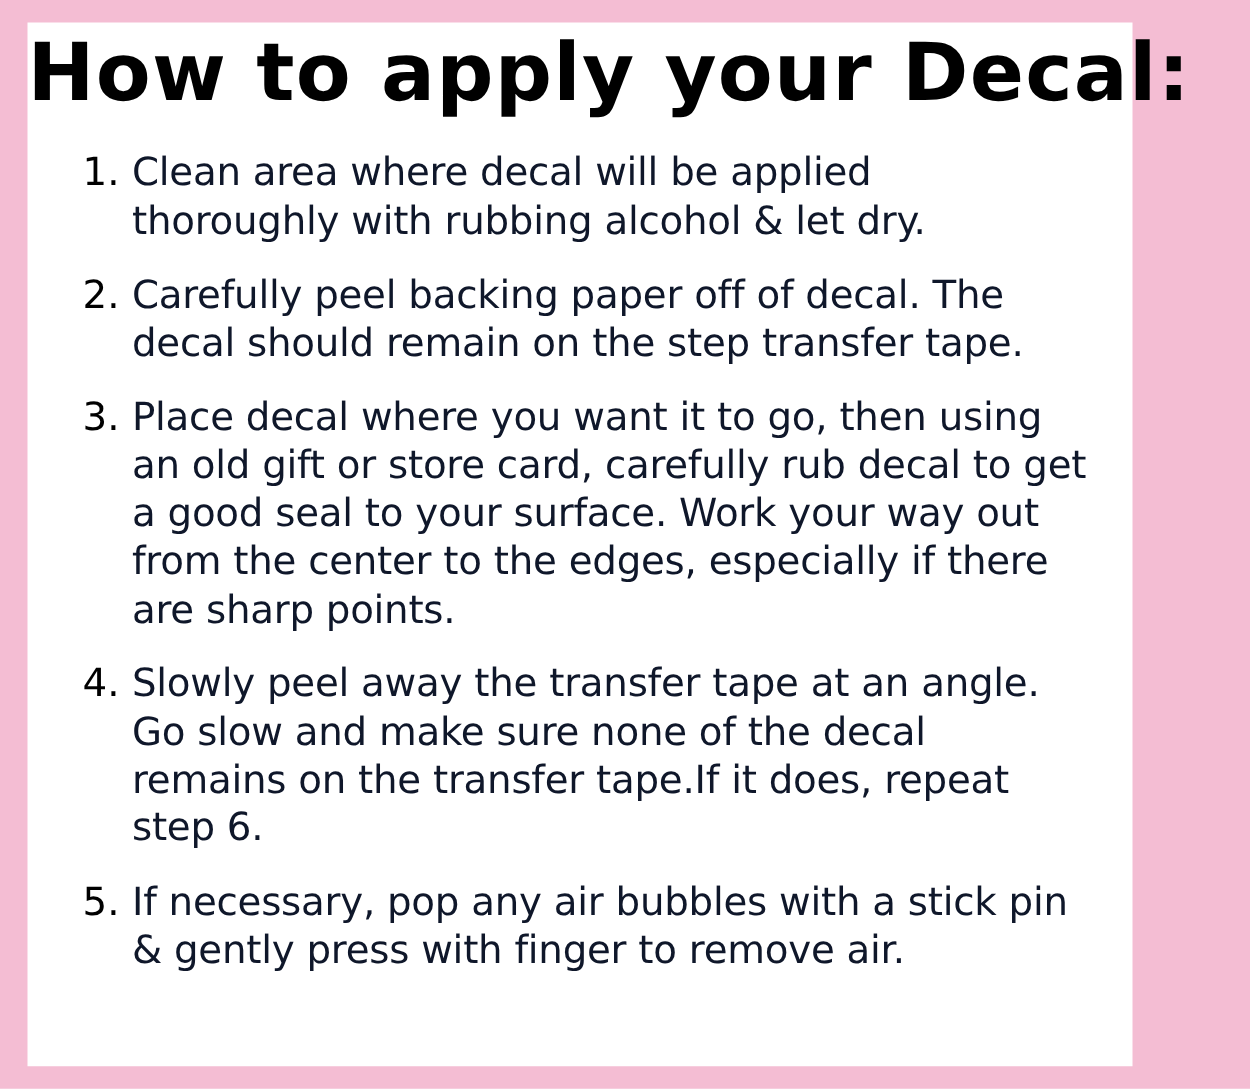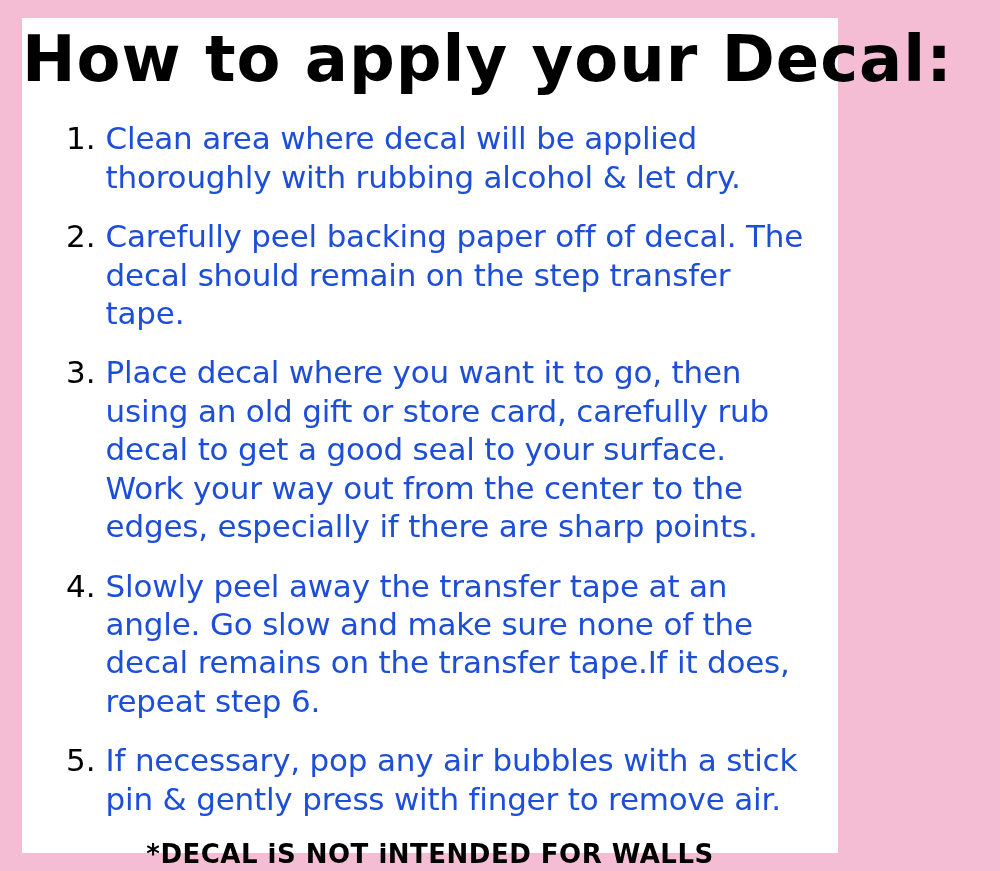--- a/index.html
+++ b/index.html
@@ -10,21 +10,21 @@
     width: 1000px;
     height: 871px;
     background: #f4bdd3;
     font-family: "DejaVu Sans", sans-serif;
     overflow: hidden;
   }
   .card {
     position: absolute;
     left: 22px;
     top: 18px;
-    width: 816px;
+    width: 884px;
     height: 835px;
     background: #ffffff;
     box-sizing: border-box;
   }
   .title {
     text-align: center;
     font-family: "DejaVu Sans", sans-serif;
     font-size: 64px;
     font-weight: 700;
     letter-spacing: 1px;
@@ -48,21 +48,21 @@
     font-weight: 400;
     color: #000;
     line-height: 1.24;
     padding-right: 10px;
     font-family: "DejaVu Sans", sans-serif;
   }
   .step-text {
     flex: 1 1 auto;
     font-size: 31px;
     font-weight: 400;
-    color: #1d4ed8;
+    color: #0f172a;
     line-height: 1.24;
     font-family: "DejaVu Sans", sans-serif;
     letter-spacing: -0.2px;
   }
   .footnote {
     text-align: center;
     font-size: 26px;
     font-weight: 700;
     color: #000;
     letter-spacing: 0.5px;
@@ -99,15 +99,14 @@
       <div class="step-text">Slowly peel away the transfer tape at an angle. Go slow and make sure none of the decal remains on the transfer tape.If it does, repeat step 6.</div>
     </div>
 
     <div class="step">
       <div class="step-num">5.</div>
       <div class="step-text">If necessary, pop any air bubbles with a stick pin &amp; gently press with finger to remove air.</div>
     </div>
 
   </div>
 
-  <div class="footnote">*DECAL iS NOT iNTENDED FOR WALLS</div>
 
 </div>
 
 </body></html>

